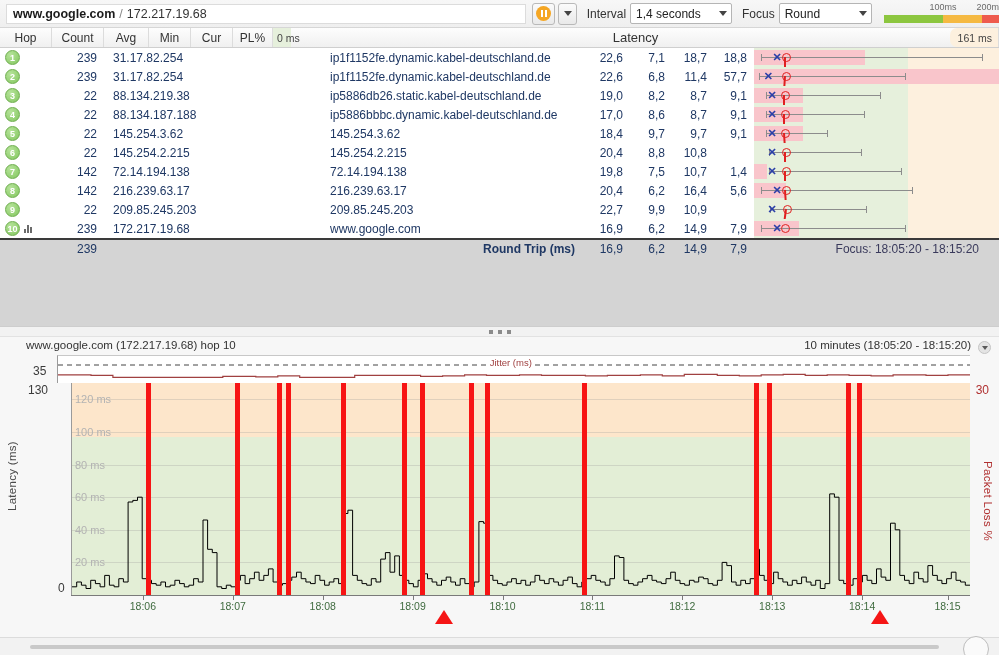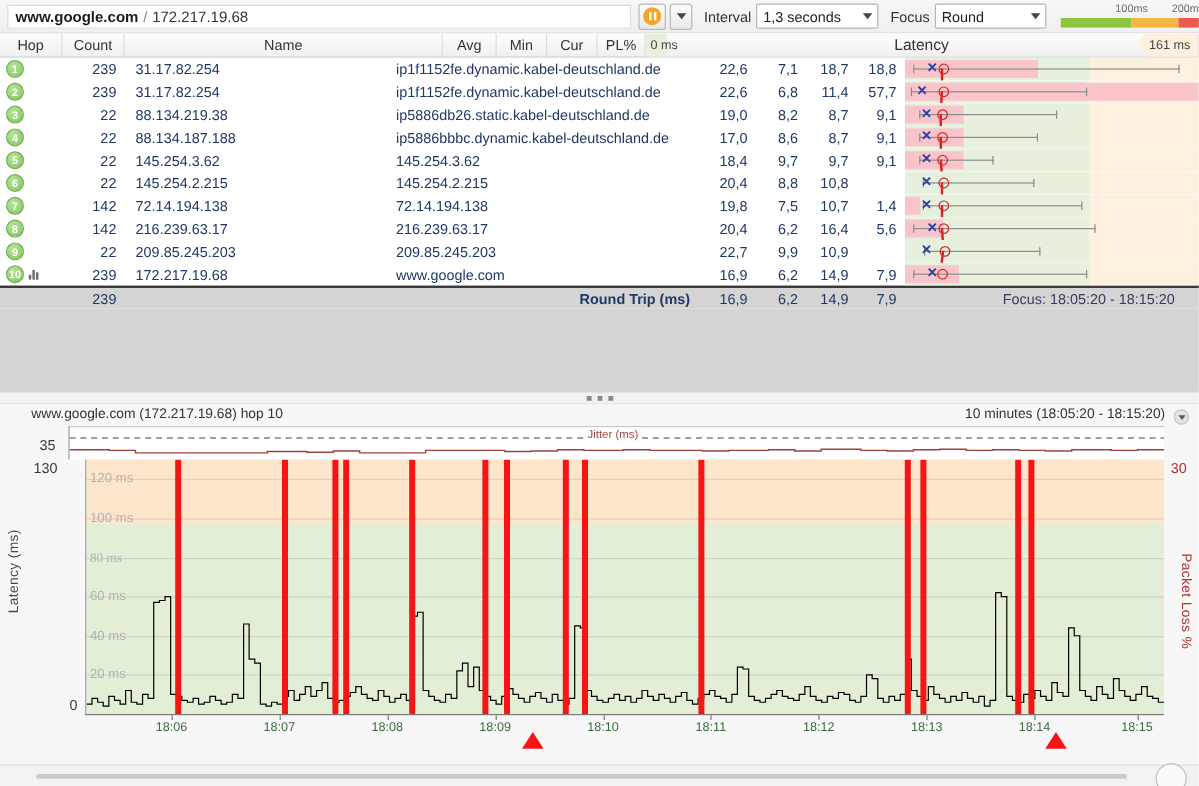--- a/index.html
+++ b/index.html
@@ -260,21 +260,21 @@
           <i></i>
           <i></i>
         </span>
     </div>
     <div class="drop-btn">
       <span class="caret"></span>
     </div>
 
     <span class="tb-label">Interval</span>
     <div class="tb-select interval">
-      <span class="val">1,3 seconds</span>
+      <span class="val">1,4 seconds</span>
       <span class="caret"></span>
     </div>
 
     <span class="tb-label">Focus</span>
     <div class="tb-select focus">
       <span class="val">Round</span>
       <span class="caret"></span>
     </div>
 
     <div class="legend-wrap">
@@ -287,21 +287,20 @@
         <span class="y"></span>
         <span class="r"></span>
       </div>
     </div>
   </div>
 
   <div class="table-area">
     <div class="thead">
       <div class="th c-hop">Hop</div>
       <div class="th c-count">Count</div>
-      <div class="th c-name">Name</div>
       <div class="th c-avg">Avg</div>
       <div class="th c-min">Min</div>
       <div class="th c-cur">Cur</div>
       <div class="th c-pl">PL%</div>
       <div class="th c-lat lat-head">
         <span class="lt-green"></span>
         <span class="lt-orange"></span>
         <span class="lt-left">0 ms</span>
         <span class="lt-title">Latency</span>
         <span class="lt-right">161 ms</span>
@@ -573,21 +572,21 @@
       <div class="plot-area" id="plot-area">
         <div class="plot-orange"></div>
         <div class="plot-green"></div>
       <div class="gridline" style="top: 179.385px;"></div>
           <div class="gridlabel" style="top: 179.385px;">20 ms</div>
           <div class="gridline" style="top: 146.769px;"></div>
           <div class="gridlabel" style="top: 146.769px;">40 ms</div>
           <div class="gridline" style="top: 114.154px;"></div>
           <div class="gridlabel" style="top: 114.154px;">60 ms</div>
           <div class="gridline" style="top: 81.5385px;"></div>
-          <div class="gridlabel" style="top: 81.5385px; font-family: Liberation Serif, serif;">80 ms</div>
+          <div class="gridlabel" style="top: 81.5385px;">80 ms</div>
           <div class="gridline" style="top: 48.9231px;"></div>
           <div class="gridlabel" style="top: 48.9231px;">100 ms</div>
           <div class="gridline" style="top: 16.3077px;"></div>
           <div class="gridlabel" style="top: 16.3077px;">120 ms</div>
           <svg width="898" height="212" style="position: absolute; left: 0px; top: 0px;">
             <path d="M0.0 203.8 L4.7 203.8L4.7 199.0 L9.4 199.0L9.4 202.2 L14.0 202.2L14.0 205.5 L18.7 205.5L18.7 197.3 L23.4 197.3L23.4 200.6 L28.1 200.6L28.1 203.8 L32.7 203.8L32.7 192.4 L37.4 192.4L37.4 202.2 L42.1 202.2L42.1 203.8 L46.8 203.8L46.8 195.7 L51.4 195.7L51.4 199.0 L56.1 199.0L56.1 119.0 L60.8 119.0L60.8 117.4 L65.5 117.4L65.5 114.2 L70.2 114.2L70.2 195.7 L74.8 195.7L74.8 197.3 L79.5 197.3L79.5 200.6 L84.2 200.6L84.2 202.2 L88.9 202.2L88.9 199.0 L93.5 199.0L93.5 203.8 L98.2 203.8L98.2 202.2 L102.9 202.2L102.9 197.3 L107.6 197.3L107.6 200.6 L112.3 200.6L112.3 203.8 L116.9 203.8L116.9 202.2 L121.6 202.2L121.6 195.7 L126.3 195.7L126.3 199.0 L131.0 199.0L131.0 137.0 L135.6 137.0L135.6 166.3 L140.3 166.3L140.3 169.6 L145.0 169.6L145.0 203.8 L149.7 203.8L149.7 205.5 L154.3 205.5L154.3 202.2 L159.0 202.2L159.0 203.8 L163.7 203.8L163.7 197.3 L168.4 197.3L168.4 192.4 L173.1 192.4L173.1 200.6 L177.7 200.6L177.7 195.7 L182.4 195.7L182.4 189.2 L187.1 189.2L187.1 197.3 L191.8 197.3L191.8 192.4 L196.4 192.4L196.4 185.9 L201.1 185.9L201.1 199.0 L205.8 199.0L205.8 202.2 L210.5 202.2L210.5 200.6 L215.1 200.6L215.1 197.3 L219.8 197.3L219.8 194.1 L224.5 194.1L224.5 189.2 L229.2 189.2L229.2 195.7 L233.9 195.7L233.9 199.0 L238.5 199.0L238.5 200.6 L243.2 200.6L243.2 192.4 L247.9 192.4L247.9 197.3 L252.6 197.3L252.6 202.2 L257.2 202.2L257.2 199.0 L261.9 199.0L261.9 195.7 L266.6 195.7L266.6 200.6 L271.3 200.6L271.3 130.5 L275.9 130.5L275.9 127.2 L280.6 127.2L280.6 192.4 L285.3 192.4L285.3 197.3 L290.0 197.3L290.0 200.6 L294.7 200.6L294.7 202.2 L299.3 202.2L299.3 195.7 L304.0 195.7L304.0 199.0 L308.7 199.0L308.7 176.1 L313.4 176.1L313.4 169.6 L318.0 169.6L318.0 189.2 L322.7 189.2L322.7 172.9 L327.4 172.9L327.4 192.4 L332.1 192.4L332.1 197.3 L336.8 197.3L336.8 200.6 L341.4 200.6L341.4 203.8 L346.1 203.8L346.1 197.3 L350.8 197.3L350.8 190.8 L355.5 190.8L355.5 195.7 L360.1 195.7L360.1 199.0 L364.8 199.0L364.8 202.2 L369.5 202.2L369.5 197.3 L374.2 197.3L374.2 194.1 L378.8 194.1L378.8 199.0 L383.5 199.0L383.5 202.2 L388.2 202.2L388.2 195.7 L392.9 195.7L392.9 200.6 L397.6 200.6L397.6 203.8 L402.2 203.8L402.2 199.0 L406.9 199.0L406.9 138.6 L411.6 138.6L411.6 140.2 L416.3 140.2L416.3 192.4 L420.9 192.4L420.9 197.3 L425.6 197.3L425.6 200.6 L430.3 200.6L430.3 202.2 L435.0 202.2L435.0 199.0 L439.6 199.0L439.6 195.7 L444.3 195.7L444.3 200.6 L449.0 200.6L449.0 197.3 L453.7 197.3L453.7 202.2 L458.4 202.2L458.4 199.0 L463.0 199.0L463.0 192.4 L467.7 192.4L467.7 197.3 L472.4 197.3L472.4 200.6 L477.1 200.6L477.1 195.7 L481.7 195.7L481.7 199.0 L486.4 199.0L486.4 202.2 L491.1 202.2L491.1 197.3 L495.8 197.3L495.8 194.1 L500.4 194.1L500.4 200.6 L505.1 200.6L505.1 203.8 L509.8 203.8L509.8 199.0 L514.5 199.0L514.5 195.7 L519.2 195.7L519.2 192.4 L523.8 192.4L523.8 197.3 L528.5 197.3L528.5 199.0 L533.2 199.0L533.2 202.2 L537.9 202.2L537.9 195.7 L542.5 195.7L542.5 172.9 L547.2 172.9L547.2 174.5 L551.9 174.5L551.9 197.3 L556.6 197.3L556.6 200.6 L561.3 200.6L561.3 202.2 L565.9 202.2L565.9 199.0 L570.6 199.0L570.6 195.7 L575.3 195.7L575.3 192.4 L580.0 192.4L580.0 197.3 L584.6 197.3L584.6 199.0 L589.3 199.0L589.3 200.6 L594.0 200.6L594.0 195.7 L598.7 195.7L598.7 189.2 L603.3 189.2L603.3 197.3 L608.0 197.3L608.0 200.6 L612.7 200.6L612.7 202.2 L617.4 202.2L617.4 197.3 L622.1 197.3L622.1 199.0 L626.7 199.0L626.7 194.1 L631.4 194.1L631.4 195.7 L636.1 195.7L636.1 200.6 L640.8 200.6L640.8 202.2 L645.4 202.2L645.4 197.3 L650.1 197.3L650.1 179.4 L654.8 179.4L654.8 182.6 L659.5 182.6L659.5 199.0 L664.1 199.0L664.1 202.2 L668.8 202.2L668.8 197.3 L673.5 197.3L673.5 200.6 L678.2 200.6L678.2 195.7 L682.9 195.7L682.9 166.3 L687.5 166.3L687.5 192.4 L692.2 192.4L692.2 197.3 L696.9 197.3L696.9 200.6 L701.6 200.6L701.6 189.2 L706.2 189.2L706.2 195.7 L710.9 195.7L710.9 199.0 L715.6 199.0L715.6 202.2 L720.3 202.2L720.3 197.3 L724.9 197.3L724.9 200.6 L729.6 200.6L729.6 194.1 L734.3 194.1L734.3 199.0 L739.0 199.0L739.0 202.2 L743.7 202.2L743.7 197.3 L748.3 197.3L748.3 205.5 L753.0 205.5L753.0 200.6 L757.7 200.6L757.7 110.9 L762.4 110.9L762.4 114.2 L767.0 114.2L767.0 197.3 L771.7 197.3L771.7 200.6 L776.4 200.6L776.4 202.2 L781.1 202.2L781.1 195.7 L785.8 195.7L785.8 199.0 L790.4 199.0L790.4 192.4 L795.1 192.4L795.1 197.3 L799.8 197.3L799.8 200.6 L804.5 200.6L804.5 185.9 L809.1 185.9L809.1 194.1 L813.8 194.1L813.8 197.3 L818.5 197.3L818.5 140.2 L823.2 140.2L823.2 146.8 L827.8 146.8L827.8 192.4 L832.5 192.4L832.5 197.3 L837.2 197.3L837.2 200.6 L841.9 200.6L841.9 189.2 L846.6 189.2L846.6 195.7 L851.2 195.7L851.2 199.0 L855.9 199.0L855.9 182.6 L860.6 182.6L860.6 192.4 L865.3 192.4L865.3 197.3 L869.9 197.3L869.9 200.6 L874.6 200.6L874.6 195.7 L879.3 195.7L879.3 189.2 L884.0 189.2L884.0 197.3 L888.6 197.3L888.6 199.0 L893.3 199.0L893.3 202.2 L898.0 202.2" fill="none" stroke="#000000" stroke-width="1"></path>
           </svg>
           <div class="lossbar" style="left: 8.2%;"></div>
           <div class="lossbar" style="left: 18.2%;"></div>
           <div class="lossbar" style="left: 22.8%;"></div>

